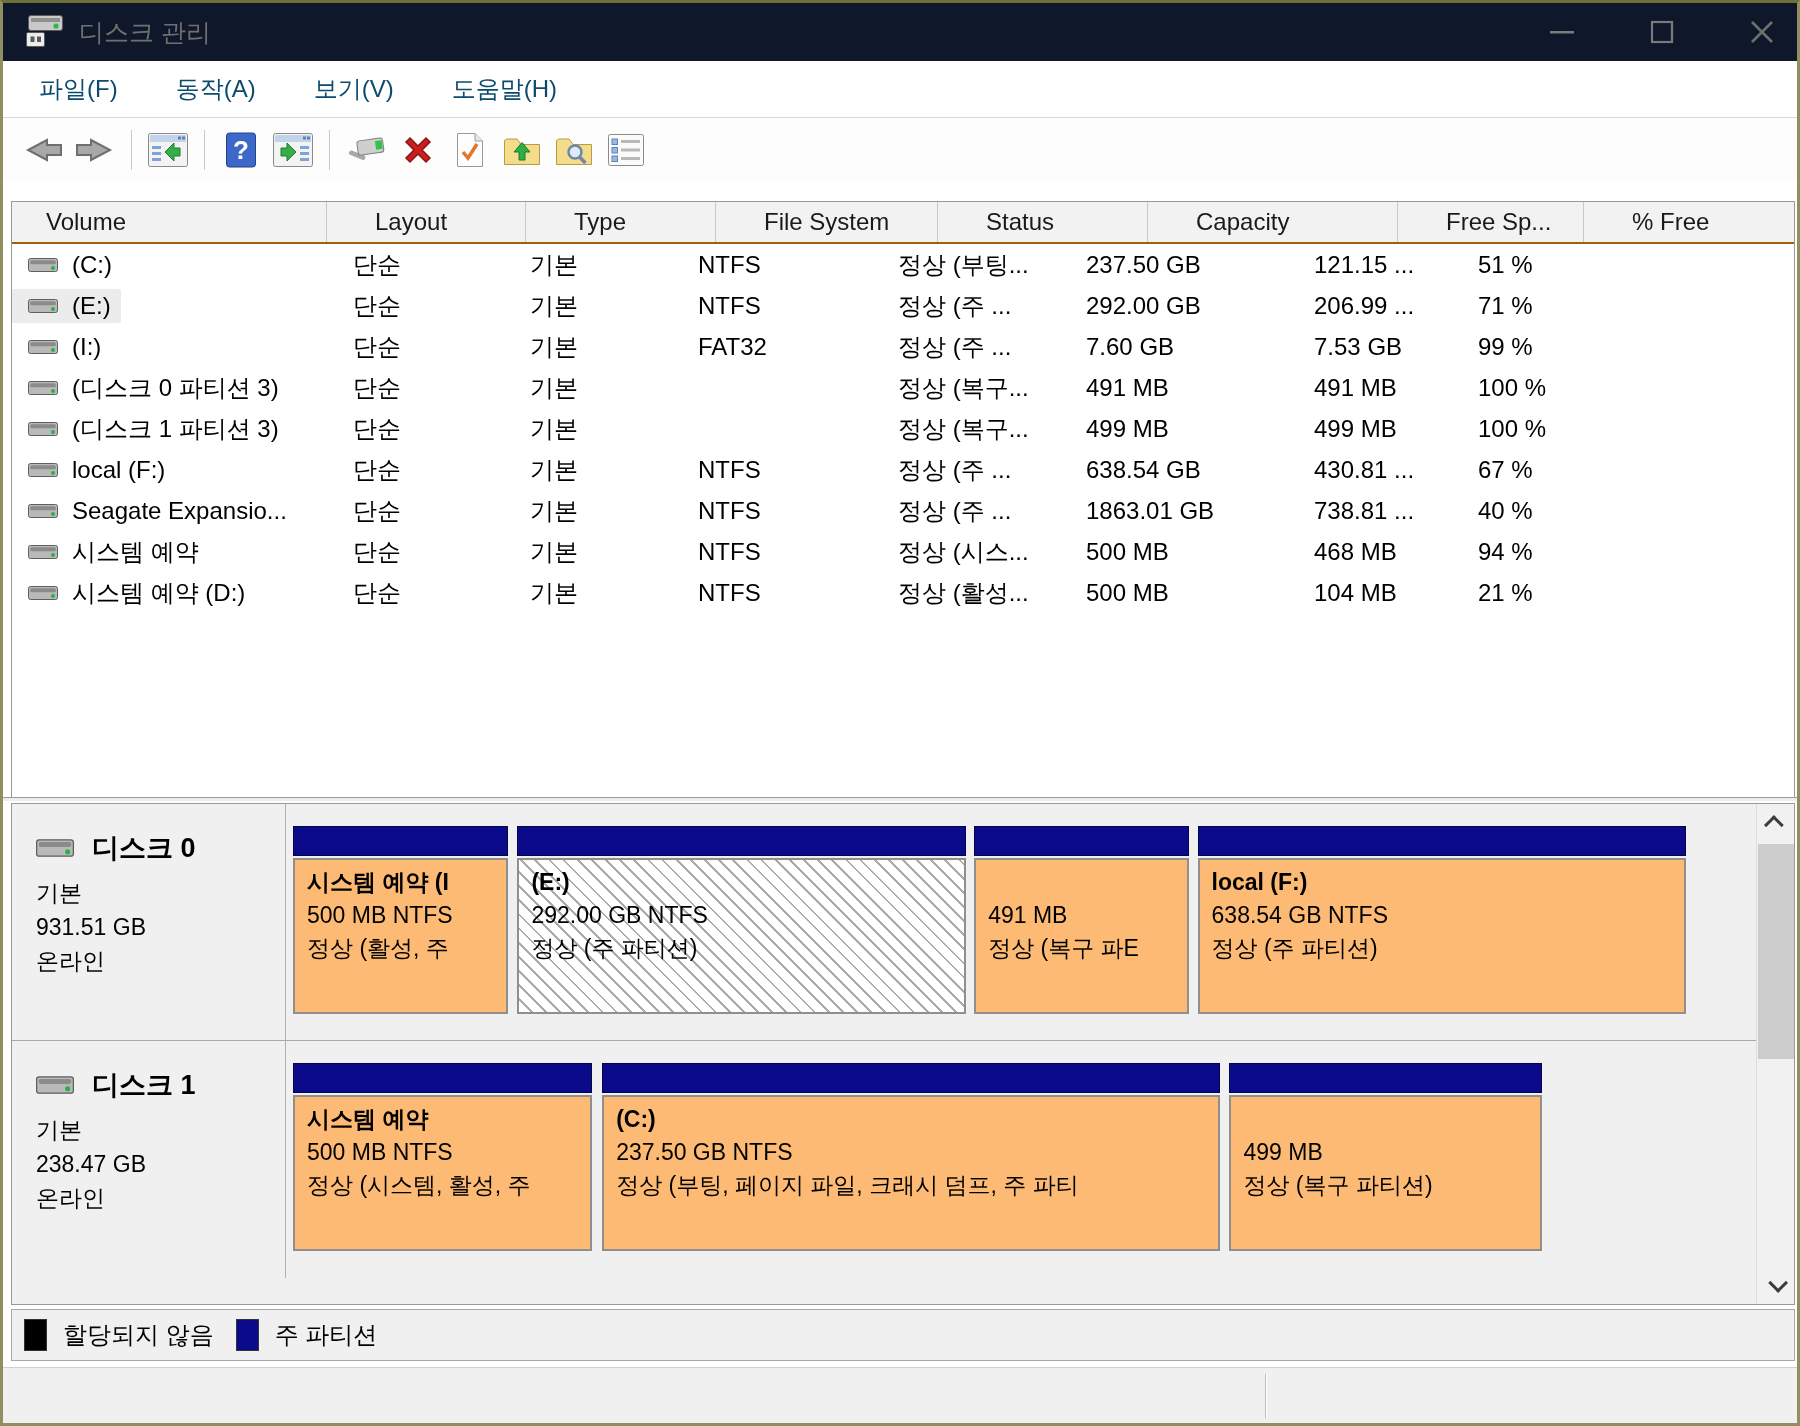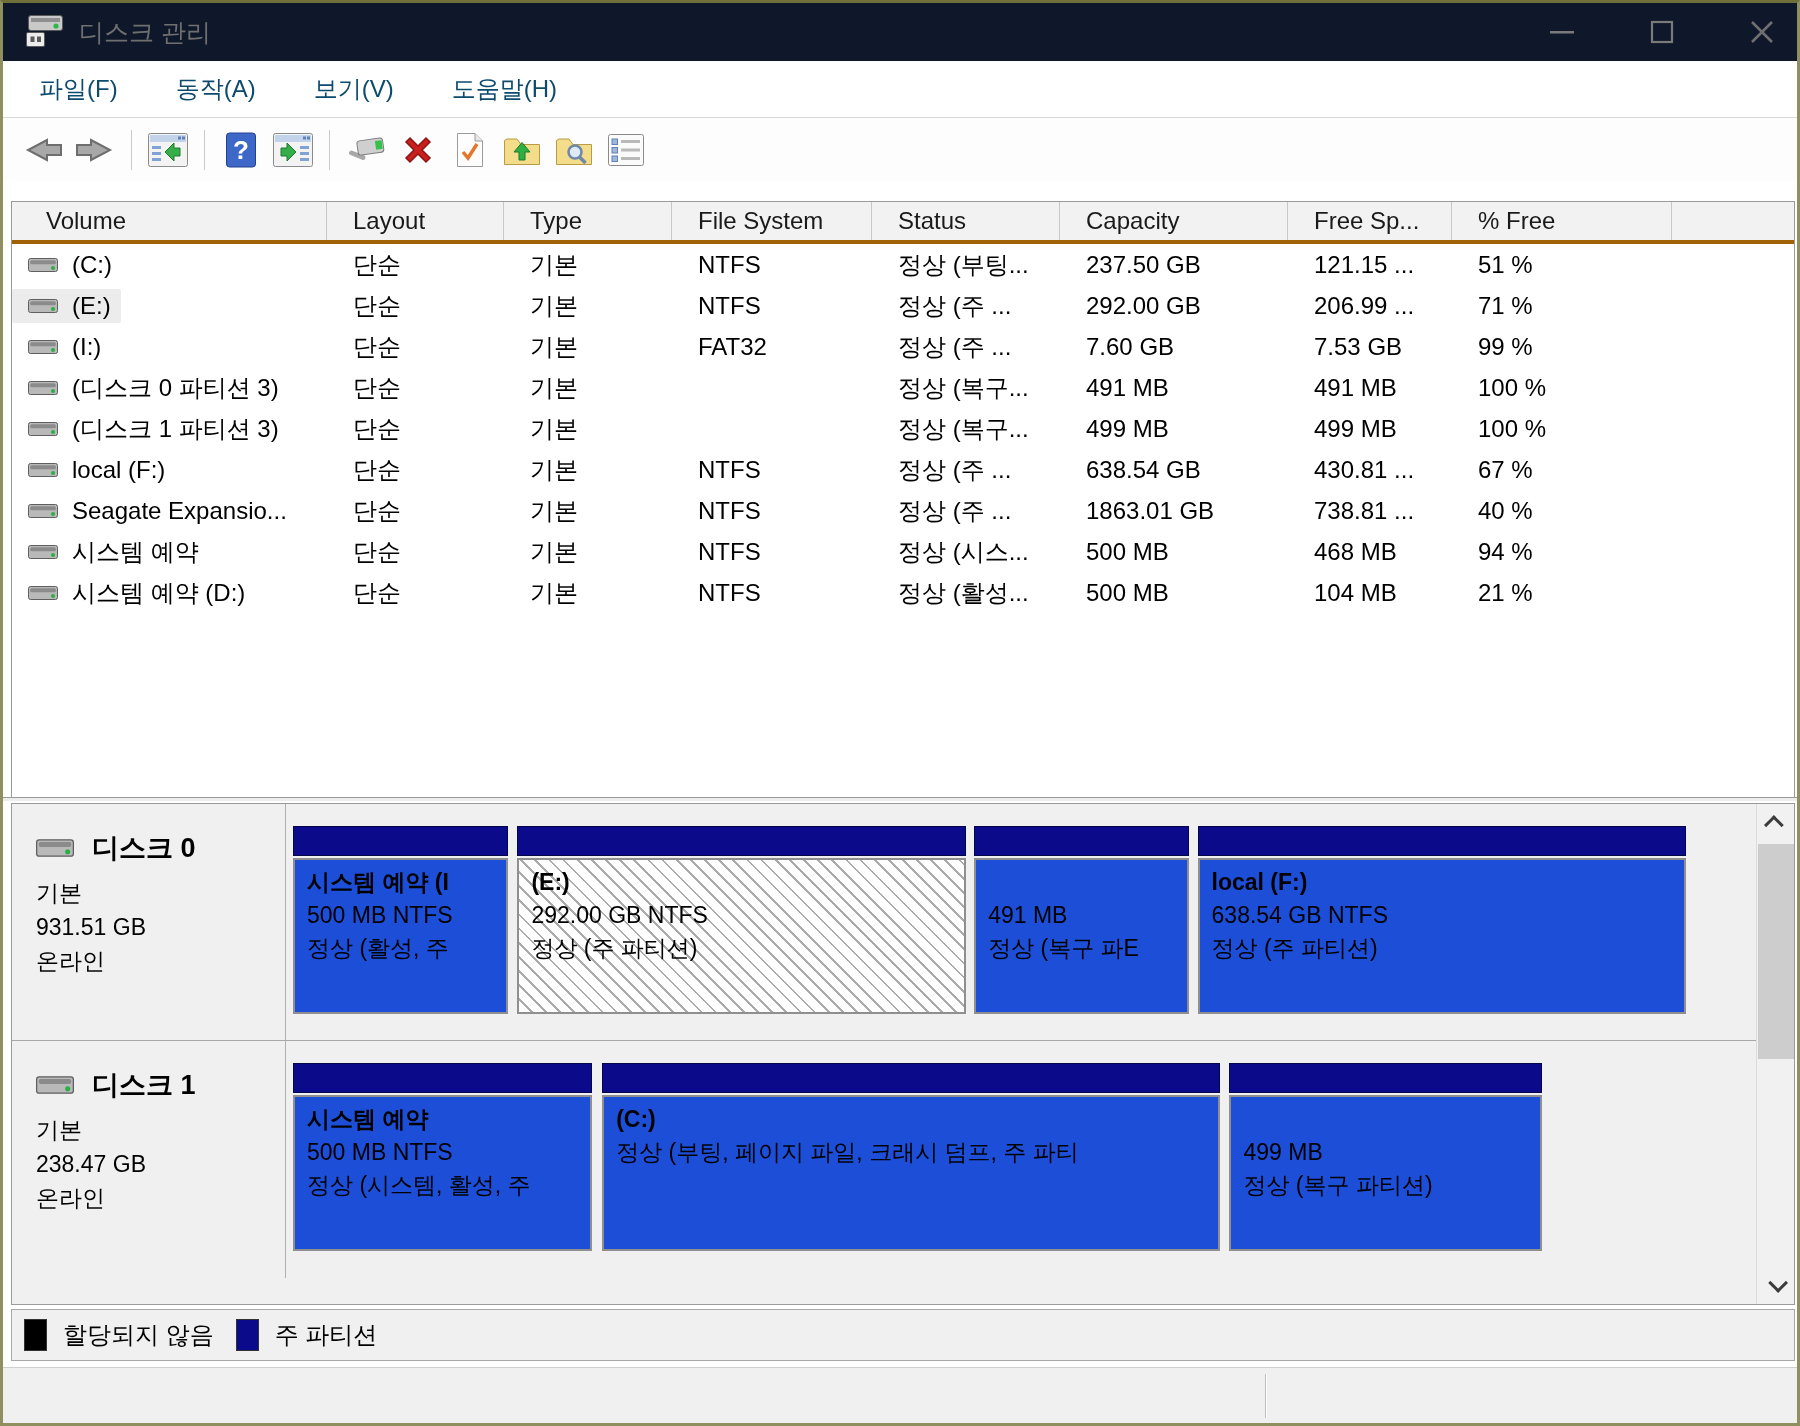--- a/index.html
+++ b/index.html
@@ -18,41 +18,41 @@
   
   .menubar{position:absolute;left:0;top:58px;width:100%;height:56px;background:#fff;display:flex;align-items:center;}
   .menu-item{font-size:24px;padding:6px 22px;margin-left:14px;color:#0c4a6e;}
   
   .toolbar{position:absolute;left:0;top:114px;width:100%;height:64px;background:#fdfdfd;border-top:1px solid #d9d9d9;display:flex;align-items:center;padding-left:14px;}
   .tb-icon{display:flex;align-items:center;justify-content:center;width:46px;height:46px;margin:0 3px;}
   .tb-sep{width:1px;height:40px;background:#c9c9c9;margin:0 10px;}
   
   .volume-list{position:absolute;left:8px;top:198px;width:1784px;height:598px;background:#fff;border:1px solid #9a9a9a;}
   .vl-grid{display:grid;grid-template-columns:315px 177px 168px 200px 188px 228px 164px 220px 1fr;}
-  .vl-header{height:42px;background:#f2f2f2;border-bottom:4px solid #a16207;}
+  .vl-header{height:42px;background:#f2f2f2;border-bottom:2px solid #a16207;gap:22px;}
   .vl-header .cell{display:flex;align-items:center;font-size:24px;color:#1a1a1a;border-right:1px solid #c8c8c8;padding-left:26px;overflow:hidden;white-space:nowrap;}
   .vl-header .cell:first-child{padding-left:34px;}
   .vl-header .cell:last-child{border-right:none;}
   .vl-row{height:41px;}
   .vl-row .cell{display:flex;align-items:center;font-size:24px;padding-left:26px;overflow:hidden;white-space:nowrap;}
   .vl-row .cell-name{padding-left:0;}
   .name-wrap{display:flex;align-items:center;gap:14px;padding:3px 10px 3px 16px;border-radius:2px;}
   .name-wrap.selected{background:#ececec;}
   
   .splitter{position:absolute;left:0;top:794px;width:100%;height:4px;background:#ededed;border-top:1px solid #9a9a9a;}
   .graph-pane{position:absolute;left:8px;top:800px;width:1784px;height:502px;background:#f0f0f0;border:1px solid #9a9a9a;overflow:hidden;}
   .disk-row{position:relative;width:1744px;height:237px;}
   .disk-row.first{border-bottom:1px solid #a8a8a8;}
   .disk-label{position:absolute;left:0;top:0;width:274px;height:100%;border-right:1px solid #b0b0b0;padding:26px 0 0 24px;}
   .disk-title{display:flex;align-items:center;gap:18px;font-size:27px;font-weight:bold;}
   .disk-info{font-size:23px;line-height:34px;margin-top:10px;}
   .part-area{position:absolute;left:281px;top:0;width:1463px;height:100%;}
   .partition{position:absolute;top:22px;height:188px;}
   .pt-band{height:30px;background:#0a0a8a;border:1px solid #05054a;}
-  .pt-box{margin-top:2px;height:156px;background:#1d4ed8;border:2px solid #8f8f8f;padding:6px 0 0 12px;overflow:hidden;}
+  .pt-box{margin-top:2px;height:156px;background:#fdba74;border:2px solid #8f8f8f;padding:6px 0 0 12px;overflow:hidden;}
   .pt-box.hatched{background:repeating-linear-gradient(45deg,#ffffff 0px,#ffffff 8px,#ababab 8px,#ababab 10px);}
   .pt-line{font-size:23px;line-height:33px;white-space:nowrap;}
   .pt-title{font-weight:bold;}
   
   .scrollbar{position:absolute;right:0;top:0;width:38px;height:500px;background:#f1f1f1;border-left:1px solid #dcdcdc;}
   .sb-btn{position:absolute;left:0;width:38px;height:38px;display:flex;align-items:center;justify-content:center;}
   .sb-up{top:0;} .sb-down{bottom:0;}
   .chev{width:14px;height:14px;border-left:3px solid #3c3c3c;border-top:3px solid #3c3c3c;}
   .chev.up{transform:rotate(45deg) translateY(3px);}
   .chev.down{transform:rotate(225deg) translateY(3px);}
@@ -496,20 +496,21 @@
               <div class="pt-box">
                 <div class="pt-line pt-title">시스템 예약</div>
                 <div class="pt-line">500 MB NTFS</div>
                 <div class="pt-line">정상 (시스템, 활성, 주</div>
               </div>
             </div>
             <div class="partition" style="left: 21.13%; width: 42.2%;">
               <div class="pt-band" style="background: rgb(10, 10, 138);"></div>
               <div class="pt-box">
                 <div class="pt-line pt-title">(C:)</div>
+                <div class="pt-line">237.50 GB NTFS</div>
                 <div class="pt-line">정상 (부팅, 페이지 파일, 크래시 덤프, 주 파티</div>
               </div>
             </div>
             <div class="partition" style="left: 64.01%; width: 21.34%;">
               <div class="pt-band" style="background: rgb(10, 10, 138);"></div>
               <div class="pt-box">
                 <div class="pt-line pt-title">&nbsp;</div>
                 <div class="pt-line">499 MB</div>
                 <div class="pt-line">정상 (복구 파티션)</div>
               </div>

